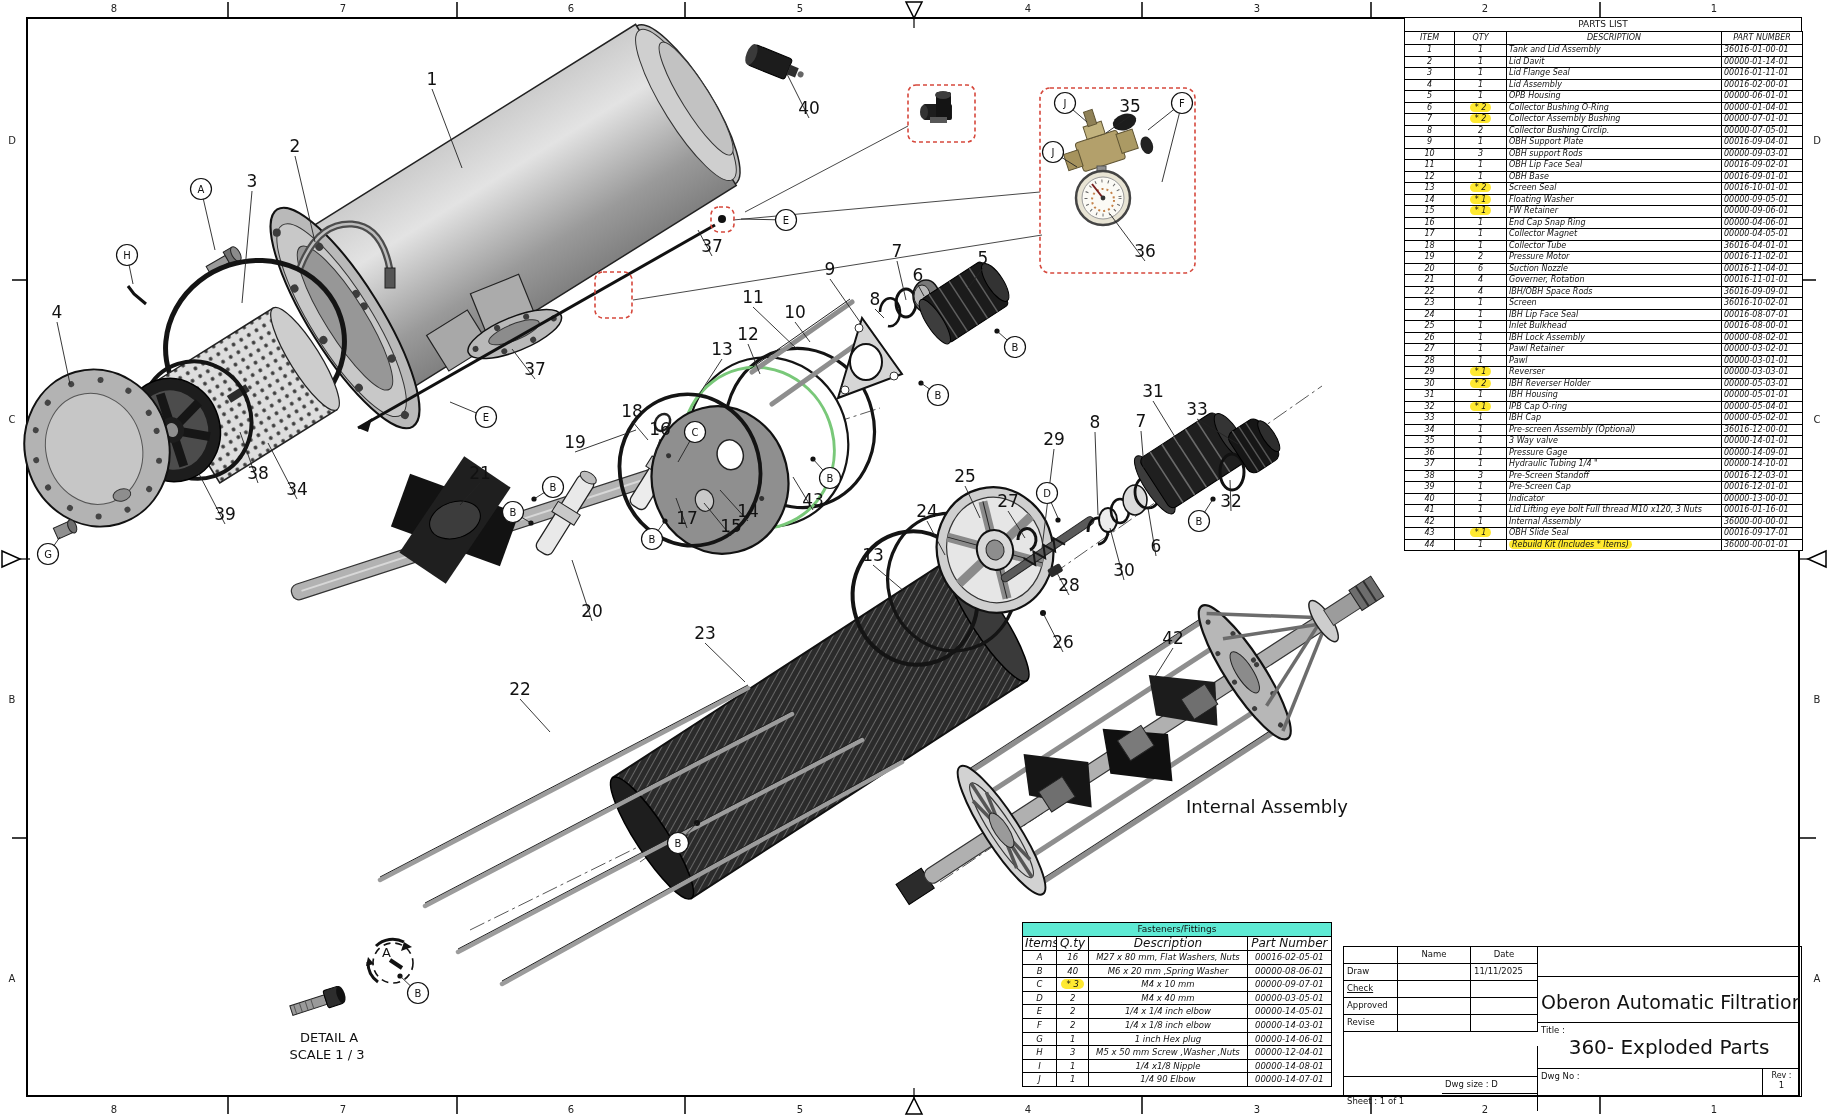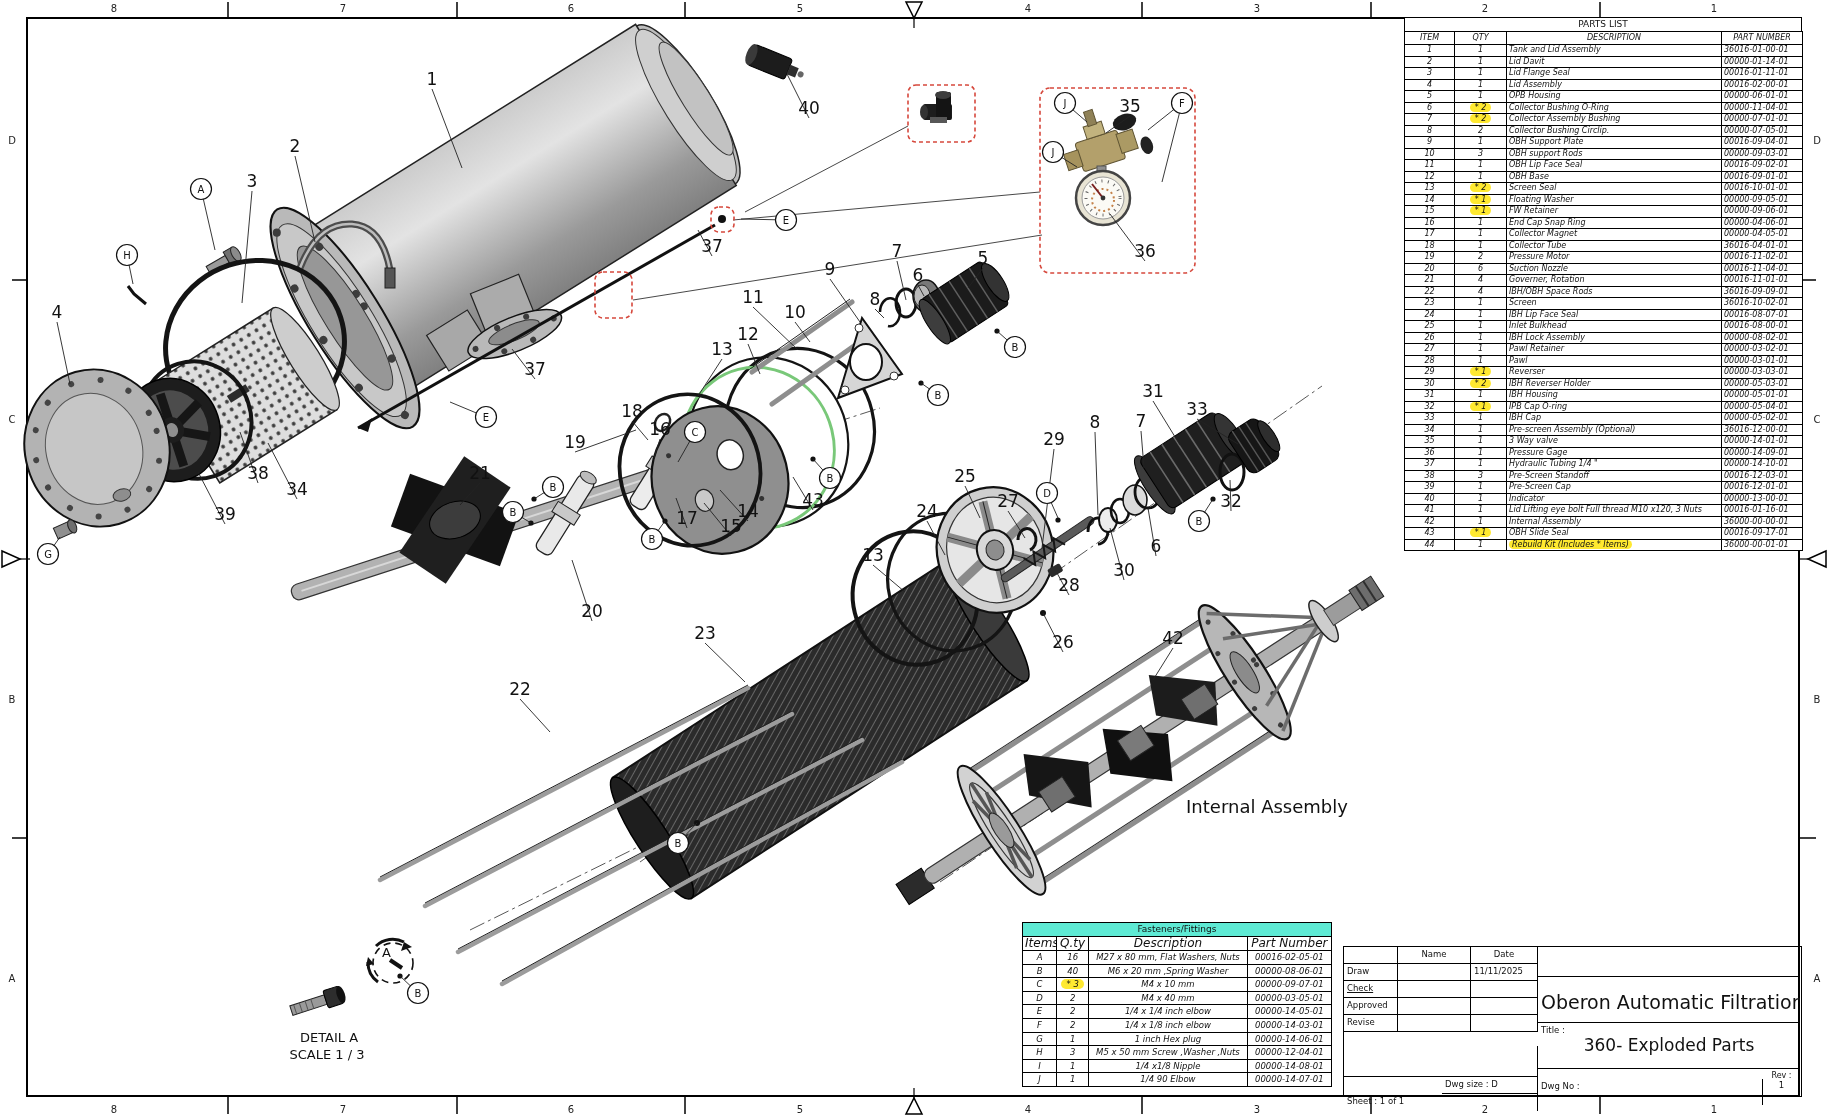--- a/index.html
+++ b/index.html
@@ -27,21 +27,21 @@
   table.fast th{height:13px;text-align:center;font-size:12px;}
   table.fast td{height:12.6px;font-size:8.5px;text-align:center;}
   
   .tb{position:absolute;left:1343px;top:946px;width:459px;height:151px;
       border:1.5px solid #000;box-sizing:border-box;font-size:8.5px;}
   .tb *{box-sizing:border-box;}
   .tb .cell{position:absolute;border-right:1px solid #000;border-bottom:1px solid #000;
             padding:2px 3px;overflow:hidden;white-space:nowrap;}
   .tb .nob{border-right:none;}
   .company{font-size:19px;text-align:center;line-height:46px;}
-  .dtitle{font-size:17px;text-align:center;}
+  .dtitle{font-size:20px;text-align:center;}
 </style>
 </head>
 <body>
 
 <div class="sheet">
   <div class="frame"></div>
 
   <svg class="drawing" viewBox="0 0 1828 1118">
     <defs>
       <linearGradient id="tankGrad" gradientUnits="userSpaceOnUse" x1="0" y1="-95" x2="0" y2="95">
@@ -648,21 +648,21 @@
           <tr>
             <td class="c">5</td>
             <td class="c">1</td>
             <td class="l">OPB Housing</td>
             <td class="l">00000-06-01-01</td>
           </tr>
           <tr>
             <td class="c">6</td>
             <td class="c"><span class="hl">* 2</span></td>
             <td class="l">Collector Bushing O-Ring</td>
-            <td class="l">00000-11-04-01</td>
+            <td class="l">00000-01-04-01</td>
           </tr>
           <tr>
             <td class="c">7</td>
             <td class="c"><span class="hl">* 2</span></td>
             <td class="l">Collector Assembly Bushing</td>
             <td class="l">00000-07-01-01</td>
           </tr>
           <tr>
             <td class="c">8</td>
             <td class="c">2</td>
@@ -1003,21 +1003,21 @@
       <span>Sheet :</span>
       <span>1 of 1</span>
     </div>
 
     <div class="cell nob" style="left:194px;top:0;width:262px;height:30px;"></div>
     <div class="cell nob company" style="left:194px;top:30px;width:262px;height:46px;">Oberon Automatic Filtration,LLC</div>
     <div class="cell nob" style="left:194px;top:76px;width:262px;height:46px;">
       <div style="font-size:8.5px;">Title :</div>
       <div class="dtitle">360- Exploded Parts</div>
     </div>
-    <div class="cell" style="left:194px;top:132px;width:225px;height:26px;border-bottom:none;">
+    <div class="cell" style="left:194px;top:122px;width:225px;height:26px;border-bottom:none;">
       <span>Dwg No :</span>
     </div>
     <div class="cell nob" style="left:419px;top:122px;width:37px;height:26px;border-bottom:none;text-align:center;">
       <div style="font-size:8px;">Rev :</div>
       <div style="font-size:8.5px;">1</div>
     </div>
   </div>
 
   <div id="zone-labels">
       <div class="zone-label" style="left: 114px; top: 8px;">8</div>

